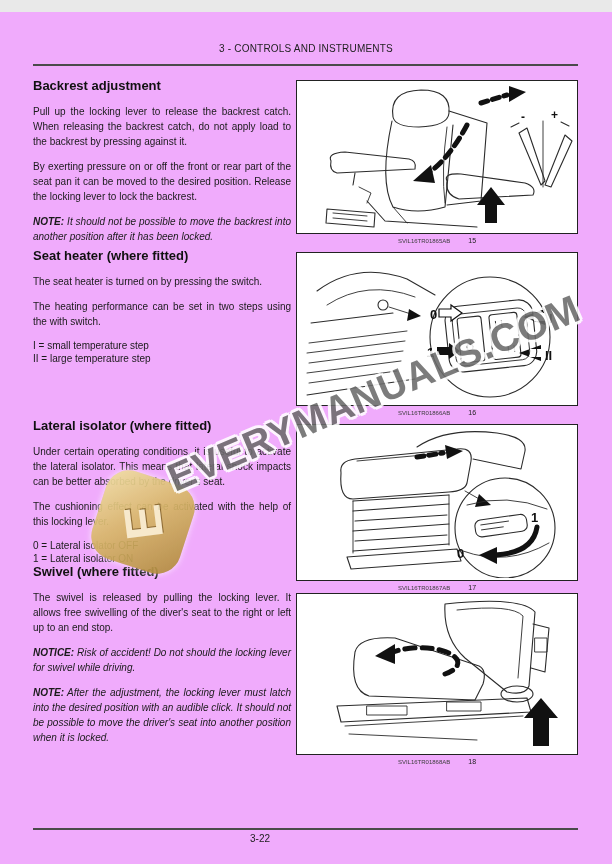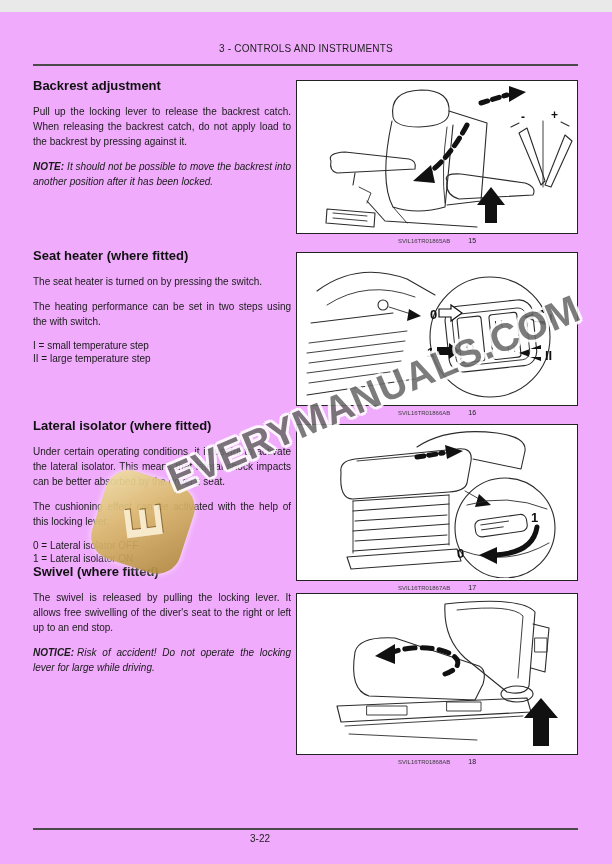--- a/index.html
+++ b/index.html
@@ -64,20 +64,21 @@
 <body>
 
 <div class="page">
 
   <div class="header-title">3 - CONTROLS AND INSTRUMENTS</div>
   <div class="rule top"></div>
 
   <div class="section" style="top:66px;">
     <h2>Backrest adjustment</h2>
     <p>Pull up the locking lever to release the backrest catch. When releasing the backrest catch, do not apply load to the backrest by pressing against it.</p>
+    <p>By exerting pressure on or off the front or rear part of the seat pan it can be moved to the desired position. Release the locking lever to lock the backrest.</p>
     <p class="note"><b>NOTE:</b><span>It should not be possible to move the backrest into another position after it has been locked.</span></p>
   </div>
 
   <div class="section" style="top:236px;">
     <h2>Seat heater (where fitted)</h2>
     <p>The seat heater is turned on by pressing the switch.</p>
     <p>The heating performance can be set in two steps using the with switch.</p>
     <div class="kv-block">
       <div class="kv">I = small temperature step</div>
       <div class="kv">II = large temperature step</div>
@@ -90,21 +91,22 @@
     <p>The cushioning effect can be activated with the help of this locking lever.</p>
     <div class="kv-block">
       <div class="kv">0 = Lateral isolator OFF</div>
       <div class="kv">1 = Lateral isolator ON</div>
     </div>
   </div>
 
   <div class="section" style="top:552px;">
     <h2>Swivel (where fitted)</h2>
     <p>The swivel is released by pulling the locking lever.  It allows free swivelling of the diver's seat to the right or left up to an end stop.</p>
-    <p class="note"><b>NOTICE:</b><span>Risk of accident!  Do not operate the locking lever for large while driving.</span></p>
+    <p class="note"><b>NOTICE:</b><span>Risk of accident!  Do not should the locking lever for swivel while driving.</span></p>
+    <p class="note"><b>NOTE:</b><span>After the adjustment, the locking lever must latch into the desired position with an audible click.  It should not be possible to move the driver's seat into another position when it is locked.</span></p>
   </div>
 
   <div class="figure" style="top:68px;">
     <div class="figbox" style="height:152px;">
       <svg class="fig" width="280" height="150" viewBox="0 0 280 150">
         <g>
           <path d="M96,36 Q92,10 124,9 Q154,9 152,32 Q151,45 122,46 Q98,46 96,36"></path>
           <path d="M95,40 Q82,100 96,126 Q120,134 148,126 L156,44"></path>
           <path d="M152,30 L190,42 L184,120 L150,124"></path>
           <path d="M150,46 Q144,90 148,122" class="thin"></path>

